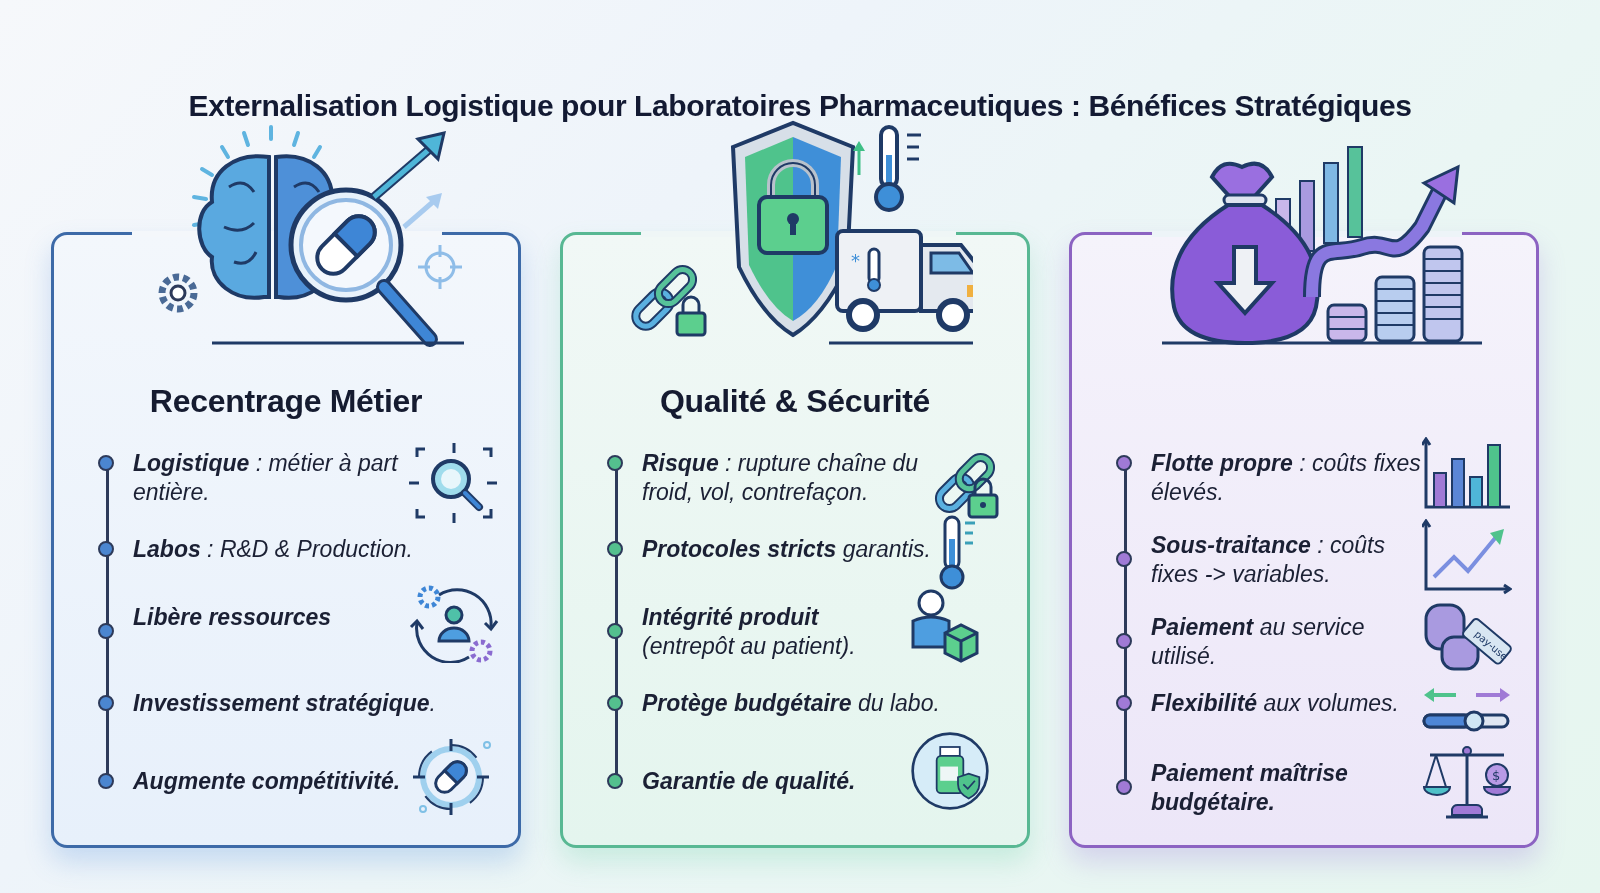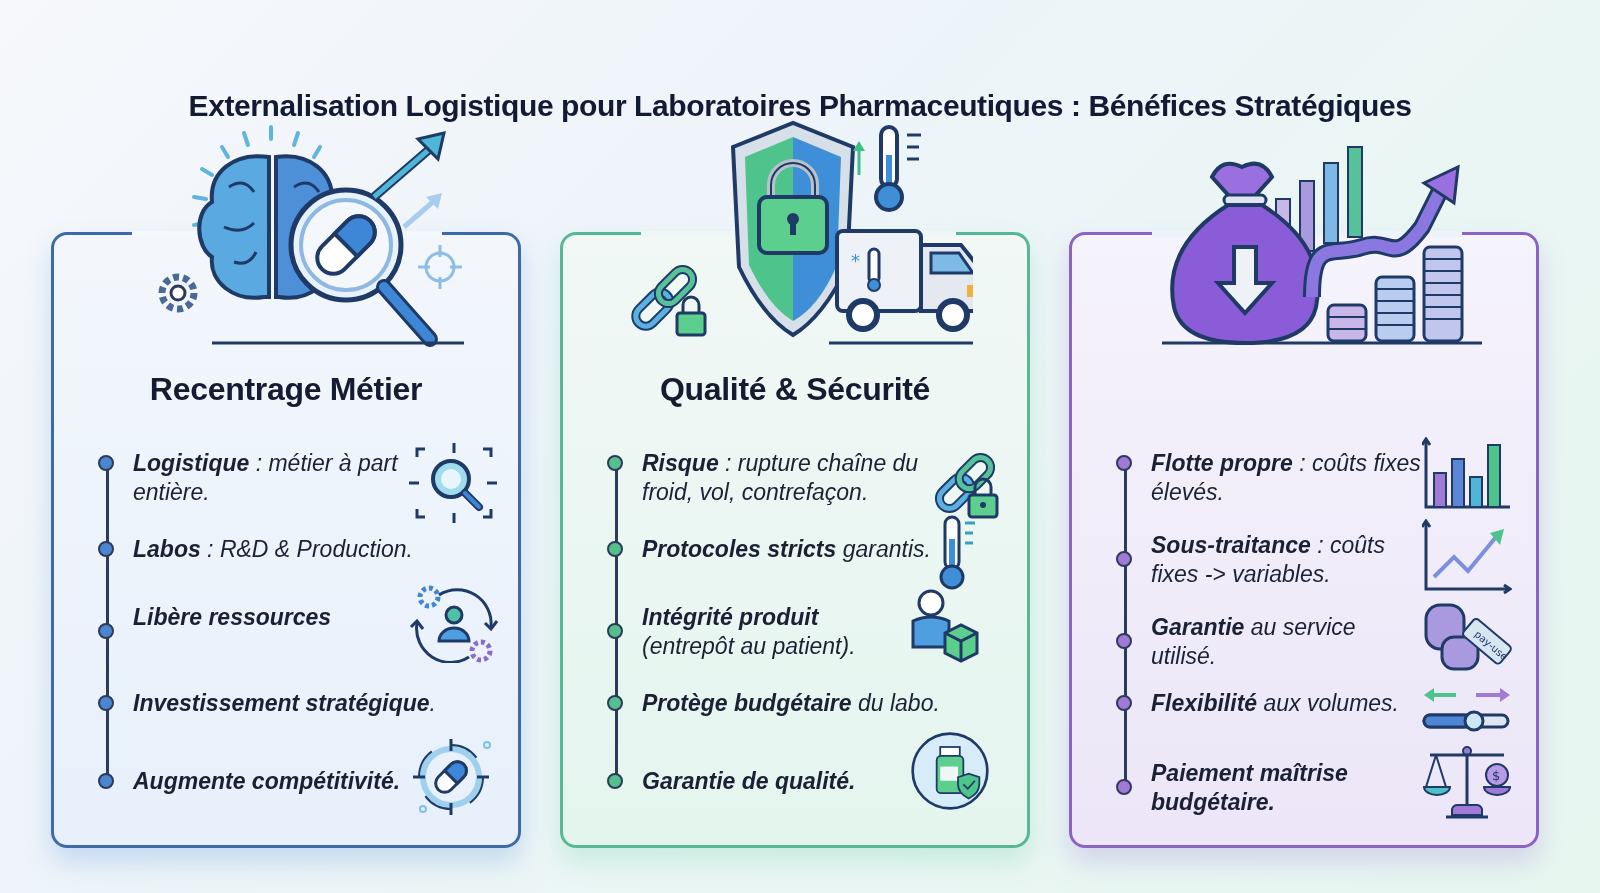--- a/index.html
+++ b/index.html
@@ -24,21 +24,21 @@
   
   .card .gap {
     position: absolute; top: -4px; left: 78px; width: 310px; height: 6px;
     background: #f4f7fb;
   }
   .card.green .gap { background: #eff6f6; left: 78px; width: 315px; }
   .card.purple .gap { background: #edf4f8; left: 80px; width: 310px; }
 
   .illus { position: absolute; top: -118px; left: 60px; width: 350px; height: 235px; }
   .card-title {
-    position: absolute; top: 136px; left: 0; width: 100%; text-align: center;
+    position: absolute; top: 148px; left: 0; width: 100%; text-align: center;
     font-size: 32px; font-weight: 700; color: #151b30; letter-spacing: -0.3px;
   }
   .timeline {
     position: absolute; left: 52px; top: 222px; width: 3px; height: 330px;
     background: #2d3a5a;
   }
   .item { position: absolute; left: 0; width: 100%; }
   .dot {
     position: absolute; left: 44px; width: 16px; height: 16px; border-radius: 50%;
     border: 2.5px solid #2d3a5a;
@@ -331,21 +331,21 @@
     <svg class="item-icon" style="top:-12px;left:350px" viewBox="0 0 90 80">
       <polyline points="4,2 4,70 88,70" fill="none" stroke="#1f3a66" stroke-width="3"></polyline>
         <polyline points="0,8 4,2 8,8" fill="none" stroke="#1f3a66" stroke-width="3"></polyline>
         <polyline points="82,66 88,70 82,74" fill="none" stroke="#1f3a66" stroke-width="3"></polyline>
       <polyline points="12,58 32,38 46,52 74,18" fill="none" stroke="#7b8fe0" stroke-width="4"></polyline>
       <polygon points="68,14 82,10 78,26" fill="#4fc38c"></polygon>
     </svg>
   </div>
   <div class="item" style="top:378px">
     <span class="dot" style="top:20px"></span>
-    <div class="item-text" style="width:270px"><b>Garantie</b><span> au service utilisé.</span></div>
+    <div class="item-text" style="width:270px"><b>Paiement</b><span> au service utilisé.</span></div>
     <svg class="item-icon" style="top:-12px;left:350px" viewBox="0 0 90 80">
       <rect x="4" y="4" width="38" height="44" rx="14" fill="#a99ae0" stroke="#1f3a66" stroke-width="3"></rect>
       <rect x="20" y="36" width="36" height="32" rx="12" fill="#a99ae0" stroke="#1f3a66" stroke-width="3"></rect>
       <g transform="rotate(40 60 40)">
           <rect x="40" y="26" width="48" height="22" rx="4" fill="#d8e6f2" stroke="#1f3a66" stroke-width="2"></rect>
       <text x="50" y="41" font-size="10" fill="#1f3a66" font-family="DejaVu Sans, sans-serif">pay-use</text>
         </g>
     </svg>
   </div>
   <div class="item" style="top:454px">

